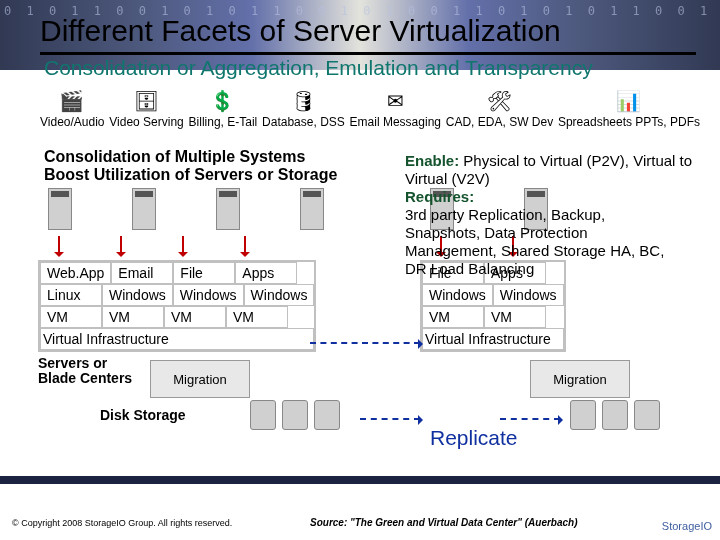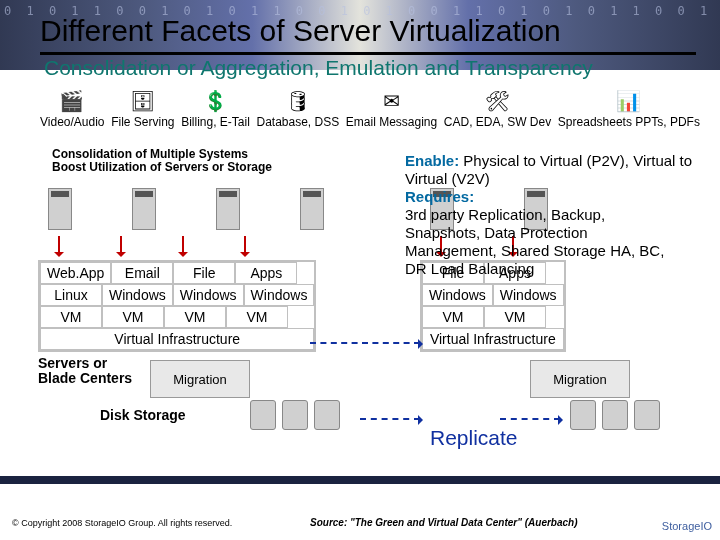--- a/index.html
+++ b/index.html
@@ -5,32 +5,32 @@
 *{margin:0;padding:0;box-sizing:border-box;font-family:Arial,sans-serif}
 body{width:720px;height:540px;background:#fff;position:relative;overflow:hidden}
 .bg-band{position:absolute;top:0;left:0;right:0;height:70px;background:linear-gradient(90deg,#1a2340 0%,#3a4770 20%,#5260a0 35%,#e0e0d8 50%,#5260a0 65%,#3a4770 80%,#1a2340 100%);opacity:.9}
 .bg-digits{position:absolute;top:0;left:0;right:0;height:70px;color:#b6c0e0;font:12px monospace;letter-spacing:4px;overflow:hidden;white-space:nowrap;padding:4px;opacity:.6}
 .title{position:absolute;top:14px;left:40px;right:40px;font-size:30px;font-weight:400;color:#000;z-index:2}
 .title-underline{position:absolute;top:52px;left:40px;right:24px;height:3px;background:#000}
 .subtitle{position:absolute;top:56px;left:44px;font-size:21px;color:#0f766e;z-index:2}
 .workloads{position:absolute;top:88px;left:40px;right:20px;display:flex;justify-content:space-between;font-size:12px}
 .wl{display:flex;flex-direction:column;align-items:center;text-align:center;line-height:1.05}
 .wl .ic{width:36px;height:26px;margin-bottom:2px;display:flex;align-items:center;justify-content:center;font-size:20px}
-.section1{position:absolute;top:148px;left:52px;font-size:12px;font-weight:bold;color:#000;line-height:1.1}
+.section1{position:absolute;top:148px;left:44px;font-size:16px;font-weight:bold;color:#000;line-height:1.1}
 .servers-row{position:absolute;top:188px;left:48px;display:flex;gap:60px}
 .srv{width:24px;height:42px;background:#d0d0d0;border:1px solid #888;position:relative}
 .srv::before{content:"";position:absolute;top:2px;left:2px;right:2px;height:6px;background:#555}
 .arrow-down{width:2px;height:20px;background:#c00000;position:relative;margin:4px auto}
 .arrow-down::after{content:"";position:absolute;bottom:-6px;left:-4px;border:5px solid transparent;border-top-color:#c00000}
 .vm-block{position:absolute;top:260px;border:2px solid #c0c0c0;font-size:14px}
 .vm-row{display:flex}
-.vm-cell{border:1px solid #c0c0c0;padding:2px 6px;text-align:center;min-width:62px}
-.vi-bar{border:1px solid #c0c0c0;text-align:center;padding:2px;background:#fff}
+.vm-cell{border:1px solid #c0c0c0;padding:2px 6px;text-align:left;min-width:62px}
+.vi-bar{border:1px solid #c0c0c0;text-align:left;padding:2px;background:#fff}
 .enable{position:absolute;top:152px;left:405px;font-size:15px;line-height:1.2}
-.enable b{color:#0369a1}
+.enable b{color:#14532d}
 .label-sb{position:absolute;top:356px;left:38px;font-size:14px;font-weight:bold;line-height:1.1}
 .migration-box{position:absolute;height:38px;border:1px solid #999;background:#e8e8e8;font-size:13px;display:flex;align-items:center;justify-content:center}
 .disk-label{position:absolute;top:408px;left:100px;font-size:14px;font-weight:bold;text-align:right;line-height:1.1}
 .disk-icons{position:absolute;top:400px;left:250px;display:flex;gap:6px}
 .disk{width:26px;height:30px;background:#d0d0d0;border:1px solid #888;border-radius:3px}
 .replicate{position:absolute;top:426px;left:430px;font-size:21px;color:#1030a0;font-weight:normal}
 .dashed-arrow{position:absolute;border-top:2px dashed #1030a0}
 .dashed-arrow.right::after{content:"";position:absolute;right:-8px;top:-5px;border:5px solid transparent;border-left-color:#1030a0}
 .footer{position:absolute;bottom:4px;left:0;right:0;height:60px}
 .footer-band{height:8px;background:#1a2340}
@@ -50,21 +50,21 @@
 <div class="title-underline"></div>
 <div class="subtitle">Consolidation or Aggregation, Emulation and Transparency</div>
 
 <div class="workloads" id="workloads">
     <div class="wl">
       <div class="ic">🎬</div>
       <div>Video/Audio</div>
     </div>
     <div class="wl">
       <div class="ic">🗄</div>
-      <div>File Serving</div>
+      <div>Video Serving</div>
     </div>
     <div class="wl">
       <div class="ic">💲</div>
       <div>Billing, E-Tail</div>
     </div>
     <div class="wl">
       <div class="ic">🛢</div>
       <div>Database, DSS</div>
     </div>
     <div class="wl">

